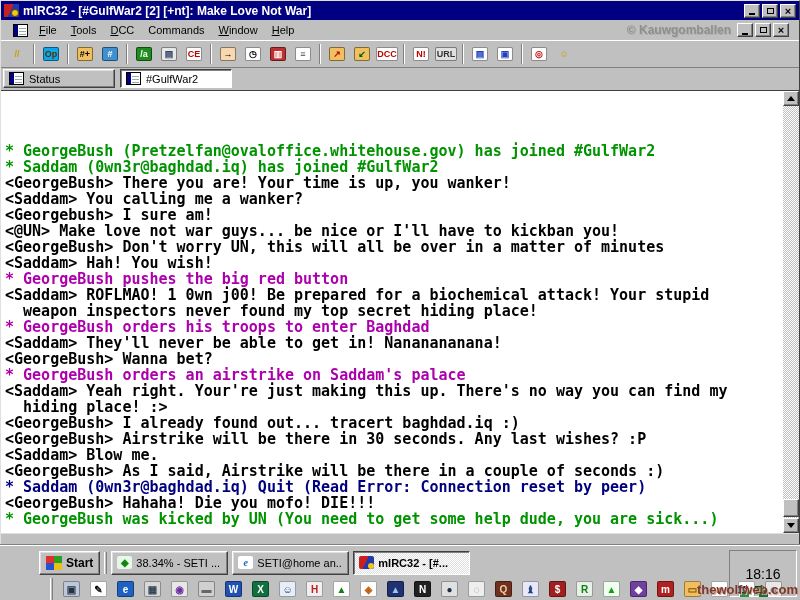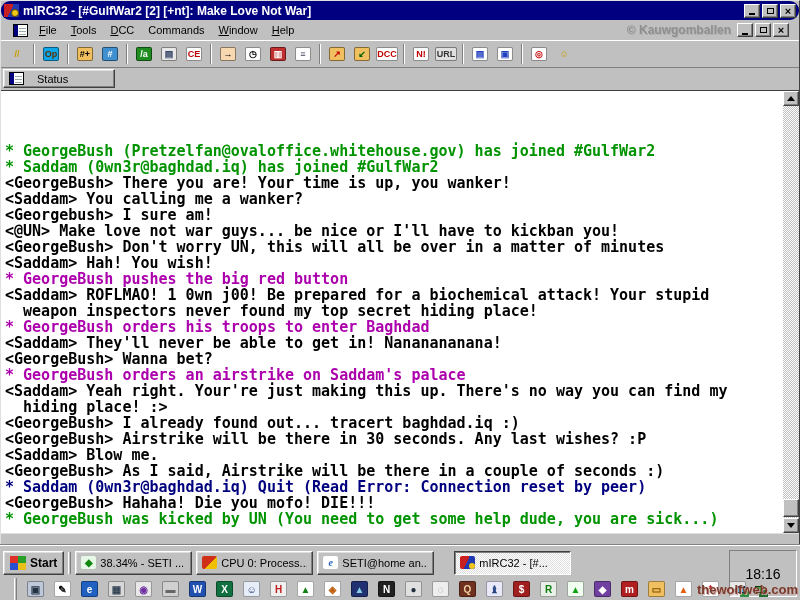--- a/index.html
+++ b/index.html
@@ -14,21 +14,21 @@
              box-shadow: inset -1px -1px 0 #808080, inset 1px 1px 0 #dfdfdf; }
   .sunken  { border:1px solid; border-color:#808080 #ffffff #ffffff #808080; }
   .pressed { background:#ffffff; border:1px solid; border-color:#404040 #ffffff #ffffff #404040;
              box-shadow: inset 1px 1px 0 #808080; }
 
   
   .mirc-window { position:absolute; top:0; left:0; right:0; height:545px;
                  display:flex; flex-direction:column;
                  border:1px solid; border-color:#dfdfdf #404040 #404040 #dfdfdf; }
   .titlebar { height:19px; background:#000080; color:#fff; display:flex; align-items:center;
-              gap:4px; padding:0 3px; flex:none;border-radius:9px; }
+              gap:4px; padding:0 3px; flex:none; }
   .title-text { flex:1; font-weight:bold; font-size:12px; white-space:nowrap; overflow:hidden; }
   .mirc-logo { width:15px; height:13px; flex:none; position:relative;
                background:linear-gradient(115deg,#c82020 0 46%,#2038b0 46% 100%); }
   .mirc-logo::after { content:""; position:absolute; right:0; bottom:0; width:6px; height:6px;
                border-radius:50%; background:#f0c818; border:1px solid #604000; }
   .win-buttons { display:flex; gap:2px; flex:none; }
   .win-btn { width:16px; height:14px; background:#c0c0c0; border:1px solid;
              border-color:#ffffff #404040 #404040 #ffffff; box-shadow: inset -1px -1px 0 #808080;
              display:flex; align-items:center; justify-content:center; color:#000; }
   .glyph-min { width:6px; height:2px; background:#000; margin-top:7px; }
@@ -53,21 +53,21 @@
   .toolbar { height:28px; display:flex; align-items:center; padding:0 5px; flex:none;
              border-top:1px solid #ffffff; border-bottom:1px solid #808080; }
   .tb-group { display:flex; align-items:center; gap:3px; }
   .tb-sep { width:2px; height:20px; margin:0 5px; border-left:1px solid #808080; border-right:1px solid #ffffff; }
   .tb-btn { width:22px; height:20px; display:flex; align-items:center; justify-content:center; }
   .tb-glyph { min-width:16px; height:14px; padding:0 1px; display:flex; align-items:center; justify-content:center;
               font-weight:bold; font-size:9px; border-radius:2px; line-height:1; border:1px solid rgba(0,0,0,.45); }
 
   
   .switchbar { height:22px; display:flex; gap:5px; padding:1px 2px 2px 2px; flex:none; }
-  .tab { width:112px; display:flex; align-items:center; gap:13px; padding:0 5px; font-size:11px; }
+  .tab { width:112px; display:flex; align-items:center; gap:5px; padding:0 5px; font-size:11px; }
   .tab .mini-win { width:15px; height:13px; background:#fff; border:1px solid #000; position:relative; flex:none; }
   .tab .mini-win::before { content:""; position:absolute; left:0; top:0; bottom:0; width:4px; background:#000080; }
   .tab .mini-win::after { content:""; position:absolute; left:5px; right:1px; top:3px; height:1px; background:#9aa;
               box-shadow:0 3px 0 #9aa, 0 6px 0 #9aa; }
   .tab-label { white-space:nowrap; overflow:hidden; }
 
   
   .channel { flex:1; display:flex; background:#fff; border-top:1px solid #404040; min-height:0; }
   .chat-text { flex:1; padding:52px 2px 0 4px; overflow:hidden;
                font-family:"DejaVu Sans Mono",monospace; font-size:15px; line-height:16px; font-weight:bold;
@@ -85,36 +85,36 @@
   .arr-up { width:0; height:0; border-left:4px solid transparent; border-right:4px solid transparent; border-bottom:5px solid #000; }
   .arr-down { width:0; height:0; border-left:4px solid transparent; border-right:4px solid transparent; border-top:5px solid #000; }
   .sb-thumb { position:absolute; left:0; bottom:16px; width:16px; height:18px; background:#c0c0c0; border:1px solid;
               border-color:#ffffff #404040 #404040 #ffffff; box-shadow:inset -1px -1px 0 #808080; }
   .nicklist { width:104px; flex:none; background:#fff; border-left:1px solid #808080; padding:2px 4px;
               font-family:"DejaVu Sans Mono",monospace; font-size:13px; font-weight:bold; }
   .status-gap { height:11px; flex:none; background:#c0c0c0; border-top:1px solid #dfdfdf; }
 
   
   .taskbar { position:absolute; left:0; bottom:0; width:800px; height:55px; background:#c0c0c0;
-             border-top:1px solid #ffffff; box-shadow:0 -1px 0 #808080; }
+             border-top:1px solid #ffffff; box-shadow:0 -1px 0 #808080;padding-left:36px; }
   .tb-row1 { height:30px; display:flex; align-items:center; gap:4px; padding:3px 76px 0 3px; }
   .tb-row2 { height:24px; display:flex; align-items:center; gap:10px; padding:2px 90px 0 14px; }
   .start-btn { height:24px; display:flex; align-items:center; gap:4px; padding:0 6px;
                font-weight:bold; font-size:12px; flex:none; }
   .flag { width:16px; height:14px; display:grid; grid-template-columns:8px 8px; grid-template-rows:7px 7px; }
   .flag i:nth-child(1){background:#e03028;} .flag i:nth-child(2){background:#28a028;}
   .flag i:nth-child(3){background:#2850d0;} .flag i:nth-child(4){background:#e8c018;}
   .task { height:24px; width:117px; display:flex; align-items:center; gap:4px; padding:0 5px;
           font-size:11px; overflow:hidden; }
   .task-label { white-space:nowrap; overflow:hidden; }
-  .task.active { font-weight:normal;
+  .task.active { font-weight:bold;
           background-color:#fff;
           background-image:linear-gradient(45deg,#dfdfdf 25%,transparent 25%,transparent 75%,#dfdfdf 75%),
                            linear-gradient(45deg,#dfdfdf 25%,transparent 25%,transparent 75%,#dfdfdf 75%);
-          background-size:2px 2px; background-position:0 0,1px 1px;margin-left:16px; }
+          background-size:2px 2px; background-position:0 0,1px 1px; }
   .task-icon { width:15px; height:13px; flex:none; border-radius:2px;
                display:flex; align-items:center; justify-content:center; font-size:10px; font-weight:bold; }
   .i-seti-gem { background:#e8f8e8; color:#108810; } .i-seti-gem::before{content:"◆";}
   .i-wcpuid { background:linear-gradient(135deg,#d03018 0 55%,#f0c000 55% 100%); color:#fff; }
   .i-setistash { background:#e8f8e8; color:#0a7a0a; } .i-setistash::before{content:"▲";}
   .i-ie { background:#fff; color:#2060c0; font-style:italic; font-family:"Liberation Serif",serif; }
   .i-ie::before{content:"e";}
   .i-mirc { background:linear-gradient(115deg,#c82020 0 46%,#2038b0 46% 100%); position:relative; }
   .i-mirc::after { content:""; position:absolute; right:0; bottom:0; width:6px; height:6px;
                    border-radius:50%; background:#f0c818; }
@@ -267,20 +267,24 @@
             <span class="tb-glyph" style="color: rgb(200, 160, 0); background: transparent; border: none;">☺</span>
           </span>
         </span>
       </div>
 
     <div class="switchbar" id="switchbar">
         <span class="tab raised">
           <span class="mini-win"></span>
           <span class="tab-label">Status</span>
         </span>
+        <span class="tab pressed">
+          <span class="mini-win"></span>
+          <span class="tab-label">#GulfWar2</span>
+        </span>
       </div>
 
     <div class="channel">
       <div class="chat-text" id="chat-text"><div class="chat-line" style="color: rgb(0, 147, 0);">* GeorgeBush (Pretzelfan@ovaloffice.whitehouse.gov) has joined #GulfWar2</div><div class="chat-line" style="color: rgb(0, 147, 0);">* Saddam (0wn3r@baghdad.iq) has joined #GulfWar2</div><div class="chat-line" style="color: rgb(0, 0, 0);">&lt;GeorgeBush&gt; There you are! Your time is up, you wanker!</div><div class="chat-line" style="color: rgb(0, 0, 0);">&lt;Saddam&gt; You calling me a wanker?</div><div class="chat-line" style="color: rgb(0, 0, 0);">&lt;Georgebush&gt; I sure am!</div><div class="chat-line" style="color: rgb(0, 0, 0);">&lt;@UN&gt; Make love not war guys... be nice or I'll have to kickban you!</div><div class="chat-line" style="color: rgb(0, 0, 0);">&lt;GeorgeBush&gt; Don't worry UN, this will all be over in a matter of minutes</div><div class="chat-line" style="color: rgb(0, 0, 0);">&lt;Saddam&gt; Hah! You wish!</div><div class="chat-line" style="color: rgb(173, 0, 173);">* GeorgeBush pushes the big red button</div><div class="chat-line" style="color: rgb(0, 0, 0);">&lt;Saddam&gt; ROFLMAO! 1 0wn j00! Be prepared for a biochemical attack! Your stupid</div><div class="chat-line" style="color: rgb(0, 0, 0);">  weapon inspectors never found my top secret hiding place!</div><div class="chat-line" style="color: rgb(173, 0, 173);">* GeorgeBush orders his troops to enter Baghdad</div><div class="chat-line" style="color: rgb(0, 0, 0);">&lt;Saddam&gt; They'll never be able to get in! Nananananana!</div><div class="chat-line" style="color: rgb(0, 0, 0);">&lt;GeorgeBush&gt; Wanna bet?</div><div class="chat-line" style="color: rgb(173, 0, 173);">* GeorgeBush orders an airstrike on Saddam's palace</div><div class="chat-line" style="color: rgb(0, 0, 0);">&lt;Saddam&gt; Yeah right. Your're just making this up. There's no way you can find my</div><div class="chat-line" style="color: rgb(0, 0, 0);">  hiding place! :&gt;</div><div class="chat-line" style="color: rgb(0, 0, 0);">&lt;GeorgeBush&gt; I already found out... tracert baghdad.iq :)</div><div class="chat-line" style="color: rgb(0, 0, 0);">&lt;GeorgeBush&gt; Airstrike will be there in 30 seconds. Any last wishes? :P</div><div class="chat-line" style="color: rgb(0, 0, 0);">&lt;Saddam&gt; Blow me.</div><div class="chat-line" style="color: rgb(0, 0, 0);">&lt;GeorgeBush&gt; As I said, Airstrike will be there in a couple of seconds :)</div><div class="chat-line" style="color: rgb(0, 0, 127);">* Saddam (0wn3r@baghdad.iq) Quit (Read Error: Connection reset by peer)</div><div class="chat-line" style="color: rgb(0, 0, 0);">&lt;GeorgeBush&gt; Hahaha! Die you mofo! DIE!!!</div><div class="chat-line" style="color: rgb(0, 147, 0);">* GeorgeBush was kicked by UN (You need to get some help dude, you are sick...)</div></div>
       <div class="vscroll">
         <span class="sb-btn sb-up">
             <span class="arr-up"></span>
           </span>
         <span class="sb-thumb"></span>
         <span class="sb-btn sb-down">
@@ -301,24 +305,20 @@
             <i></i>
             <i></i>
           </span>
         <span>Start</span>
       </button>
       <span class="ridge"></span>
       <span id="tasks" style="display:flex;gap:4px;justify-content:space-between;">
           <button class="task raised" style="font-family: inherit;">
             <span class="task-icon i-seti-gem"></span>
             <span class="task-label">38.34% - SETI ...</span>
-          </button>
-          <button class="task raised" style="font-family: inherit;">
-            <span class="task-icon i-wcpuid"></span>
-            <span class="task-label">CPU 0: Process...</span>
           </button>
           <button class="task raised" style="font-family: inherit;">
             <span class="task-icon i-ie"></span>
             <span class="task-label">SETI@home an...</span>
           </button>
           <button class="task active pressed" style="font-family: inherit;">
             <span class="task-icon i-mirc"></span>
             <span class="task-label">mIRC32 - [#...</span>
           </button>
         </span>

